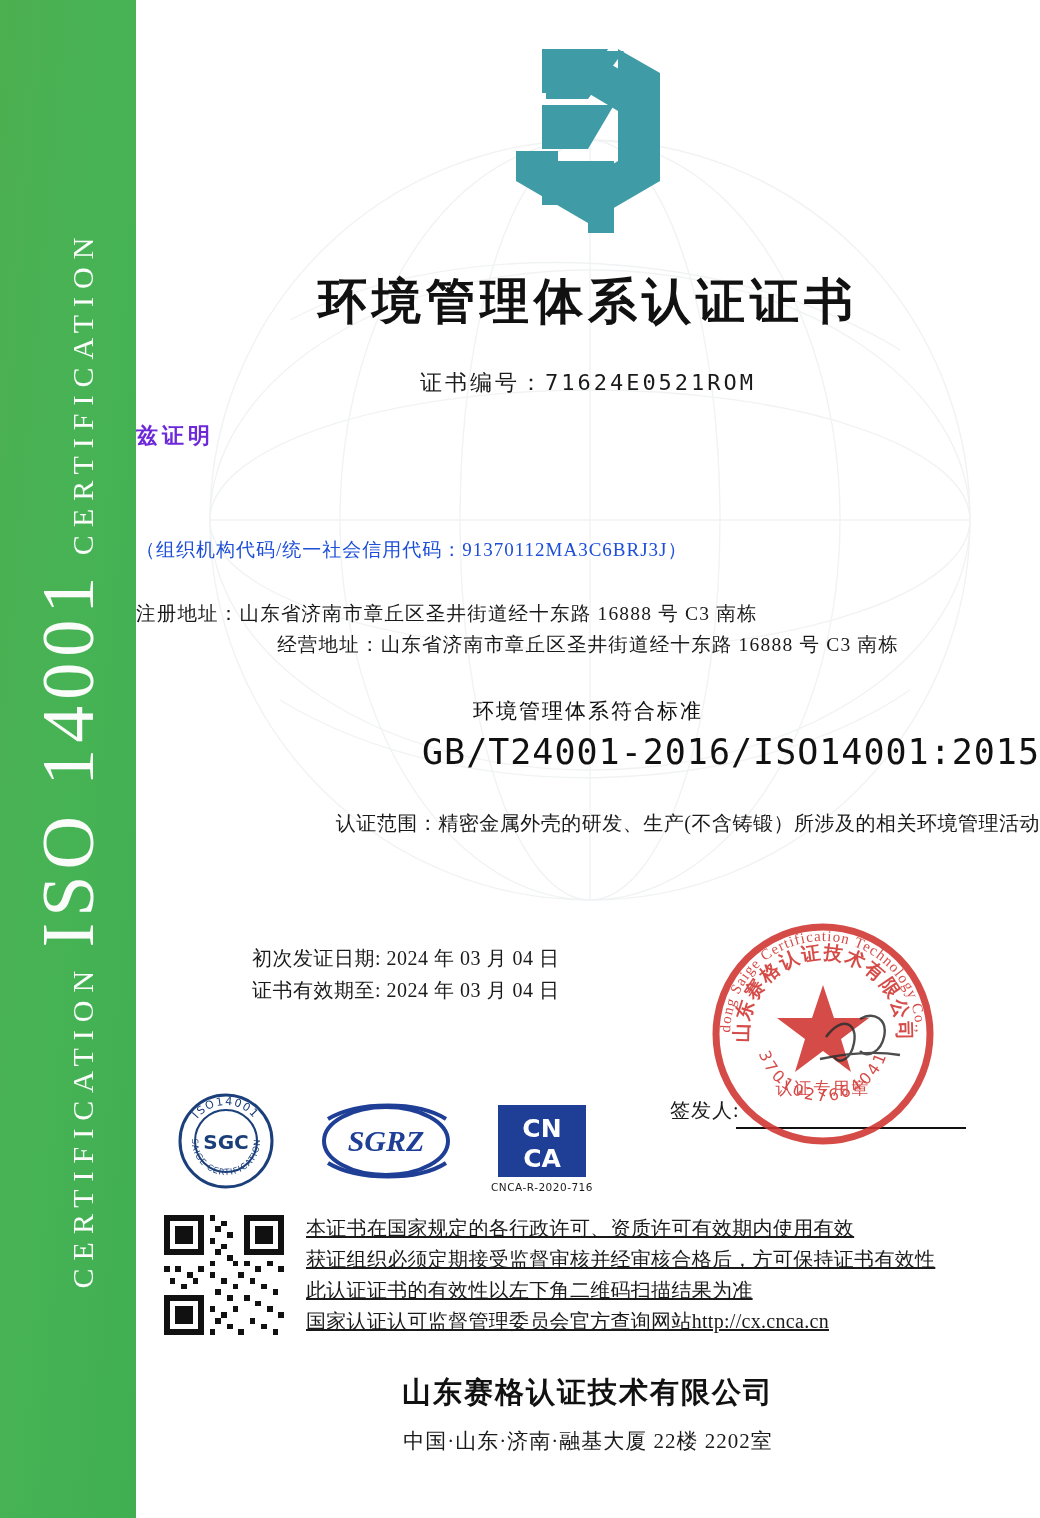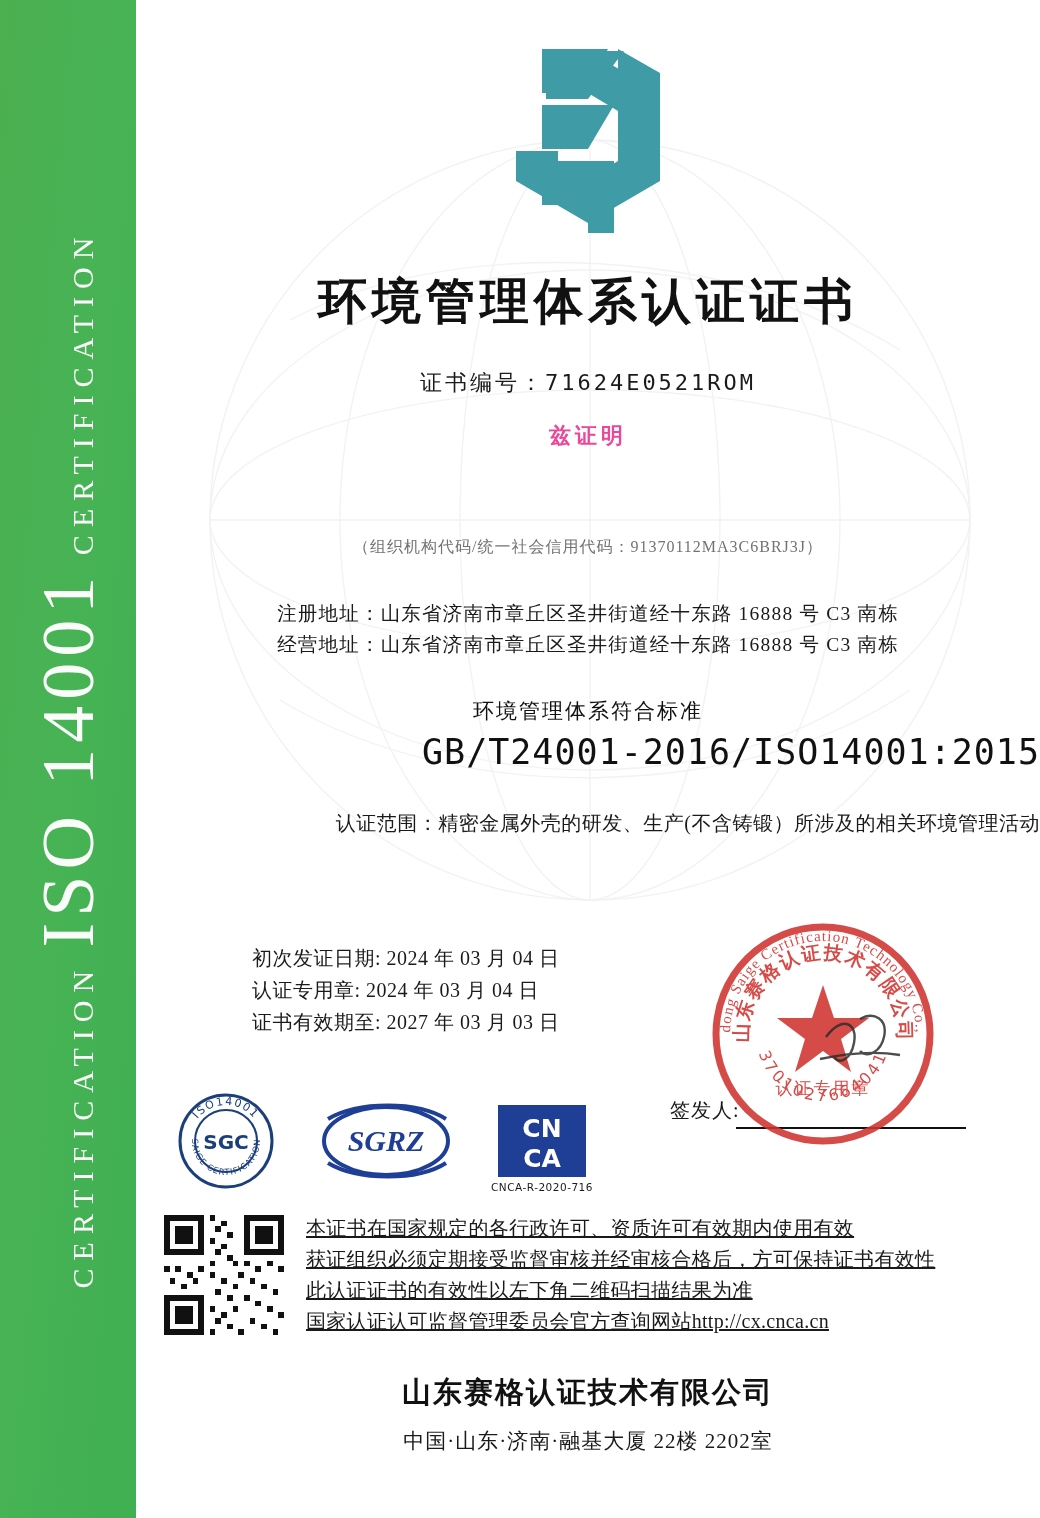--- a/index.html
+++ b/index.html
@@ -84,47 +84,47 @@
     left: 0; right: 0; top: 361px;
     text-align: center;
     font-size: 22px;
     letter-spacing: 3px;
     color: #1a1a1a;
     font-family: "DejaVu Sans Mono", monospace;
   }
   .hereby {
     position: absolute;
     left: 0; right: 0; top: 414px;
-    text-align: center;
+    text-align: left;
     font-size: 22px;
     letter-spacing: 4px;
-    color: #ec4899;
+    color: #6d28d9;
     font-weight: bold;
   }
   .company {
     position: absolute;
     left: 0; right: 0; top: 473px;
     text-align: center;
     font-size: 36px;
     font-weight: bold;
     letter-spacing: 3px;
     color: #000;
   }
   .code-line {
     position: absolute;
     left: 0; right: 0; top: 530px;
-    text-align: center;
-    font-size: 16px;
+    text-align: left;
+    font-size: 19px;
     letter-spacing: 1px;
-    color: #737373;
+    color: #1d4ed8;
   }
   .addr1 {
     position: absolute;
     left: 0; right: 0; top: 593px;
-    text-align: center;
+    text-align: left;
     font-size: 19.5px;
     letter-spacing: 1.2px;
     color: #1a1a1a;
   }
   .addr2 {
     position: absolute;
     left: 0; right: 0; top: 624px;
     text-align: center;
     font-size: 19.5px;
     letter-spacing: 1.2px;
@@ -303,26 +303,22 @@
     <div class="standard-value">GB/T24001-2016/ISO14001:2015</div>
 
     <div class="scope">认证范围：精密金属外壳的研发、生产(不含铸锻）所涉及的相关环境管理活动</div>
 
     <div class="dates">
       <div>
         <span>初次发证日期:</span>
         <span>2024 年 03 月 04 日</span>
       </div>
       <div>
-        <span>认证专用章:</span>
+        <span>证书有效期至:</span>
         <span>2024 年 03 月 04 日</span>
-      </div>
-      <div>
-        <span>证书有效期至:</span>
-        <span>2027 年 03 月 03 日</span>
       </div>
     </div>
 
     <div class="signature-label">签发人:</div>
     <div class="signature-line"></div>
 
     <svg class="seal" viewBox="0 0 230 230">
       <defs>
         <path id="outerArc" d="M 22,115 a 93,93 0 1,1 186,0" fill="none"></path>
         <path id="innerArc" d="M 40,115 a 75,75 0 1,1 150,0" fill="none"></path>

